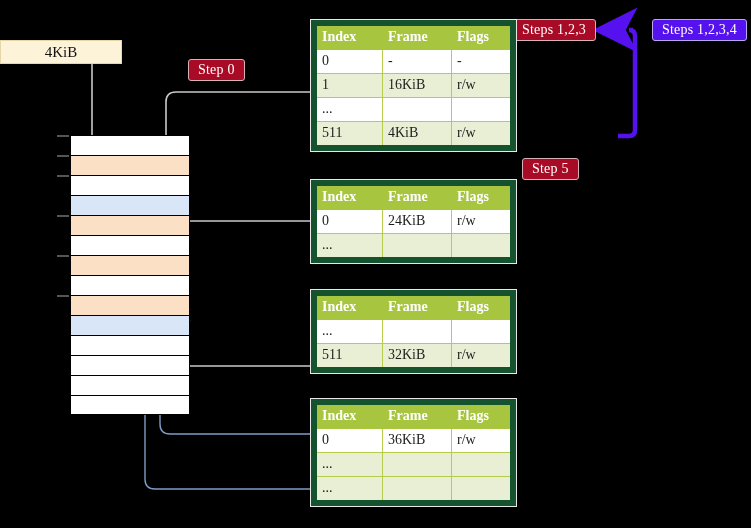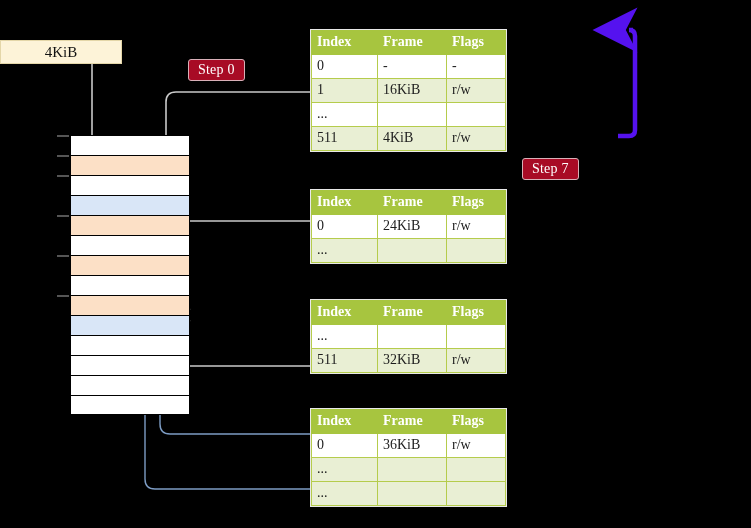--- a/index.html
+++ b/index.html
@@ -34,25 +34,24 @@
     color:#111;
     text-align:center;
     line-height:19px;
     white-space:nowrap;
   }
 
   
   .ptable{
     position:absolute;
     border-collapse:collapse;
-    border:1px solid #14532d;
+    border:6px solid #14532d;
     background:#fca5a5;
     box-shadow:0 0 0 1px #e8e8e8;
     font-size:14px;
-    margin-top:10px;
   }
   .ptable td,.ptable th{
     border:1px solid #b5cc4c;
     padding:2px 5px 3px 5px;
     text-align:left;
     height:18px;
     vertical-align:middle;
     font-weight:normal;
     color:#1c1c1c;
     white-space:nowrap;
@@ -155,21 +154,23 @@
       <div class="mrow bluefill" style="top: 180px; width: 120px; height: 20px;"></div>
       <div class="mrow" style="top: 200px; width: 120px; height: 20px;"></div>
       <div class="mrow" style="top: 220px; width: 120px; height: 20px;"></div>
       <div class="mrow" style="top: 240px; width: 120px; height: 20px;"></div>
       <div class="mrow last" style="top: 260px; width: 120px; height: 20px;"></div>
     </div>
 
   <div class="memlabel" style="left:0px;top:40px;width:120px;height:22px;line-height:22px;">4KiB</div>
 
   <div class="badge red" style="left:188px;top:59px;">Step 0</div>
-  <div class="badge red" style="left:522px;top:158px;">Step 7</div>
+  <div class="badge red" style="left:512px;top:19px;">Steps 1,2,3</div>
+  <div class="badge blue" style="left:652px;top:19px;">Steps 1,2,3,4</div>
+  <div class="badge red" style="left:522px;top:158px;">Step 5</div>
 
   <div id="tables-layer">
       <table class="ptable" style="left: 311px; top: 20px;">
         <thead>
           <tr>
             <th class="col-index">Index</th>
             <th class="col-frame">Frame</th>
             <th class="col-flags">Flags</th>
           </tr>
         </thead>

